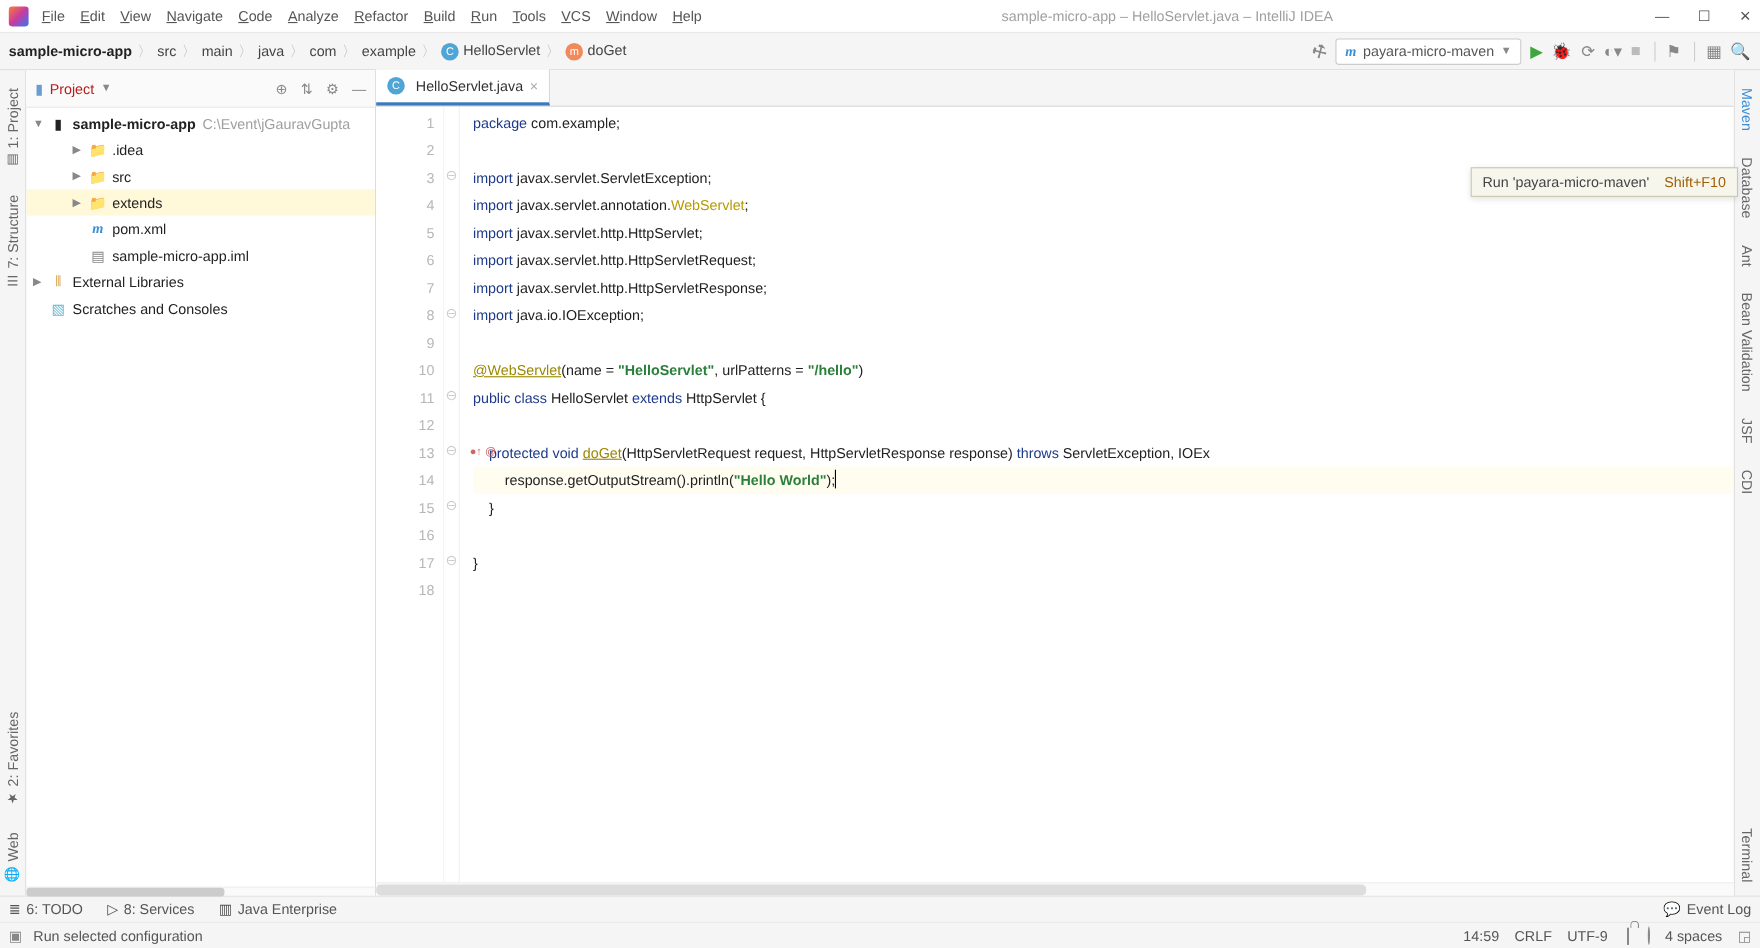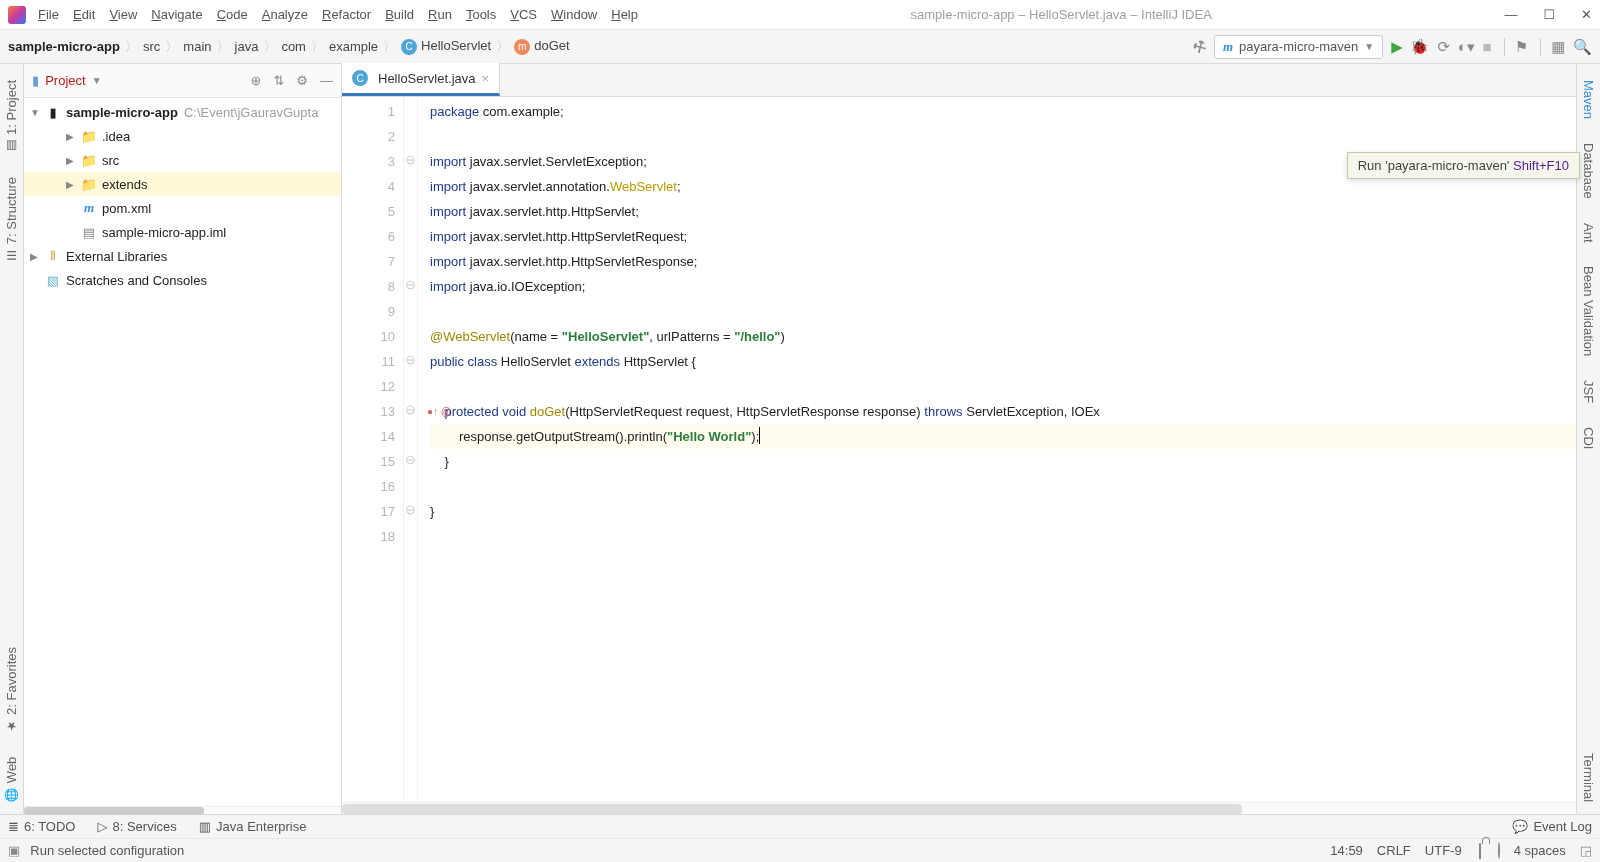--- a/index.html
+++ b/index.html
@@ -65,30 +65,30 @@
 .code-area { flex:1; display:flex; overflow:hidden; font-family:"Consolas","Courier New",monospace; font-size:14px; }
 .gutter { width:62px; text-align:right; color:#b7b7b7; padding:2px 8px 0 0; background:#fff; border-right:1px solid #f0f0f0; line-height:25px; user-select:none; }
 .gutter .gline { height:25px; position:relative; }
 .gutter .gline .gmark { position:absolute; right:-56px; font-size:10px; color:#c66; }
 .fold-col { width:14px; border-right:1px solid #f0f0f0; background:#fff; line-height:25px; color:#ccc; font-size:9px; text-align:center; }
 .fold-col div { height:25px; }
 .code { flex:1; padding:2px 0 0 12px; line-height:25px; white-space:pre; overflow:hidden; color:#222; }
 .code .line { height:25px; }
 .code .line.current { background:#fffdf0; }
 .kw { color:#1e3a8a; font-weight:normal; }
-.ann { color:#9c8800; }
+.ann { color:#9c8800;text-decoration:underline; }
 .str { color:#2a7f3a; font-weight:bold; }
 .cls { color:#b79a00;text-align:right; }
 .caret { display:inline-block; width:1px; height:17px; background:#000; vertical-align:text-bottom; animation:blink 1s steps(1) infinite; }
 @keyframes blink { 50% { opacity:0; } }
 .hscroll { height:12px; background:#fafafa; border-top:1px solid #eee; position:relative; }
 .hscroll .thumb { position:absolute; left:0; width:900px; height:10px; top:1px; background:#ddd; border-radius:4px; }
 
 .tooltip { position:absolute; top:88px; right:20px; background:#f6f6ed; border:1px solid #c8c8b0; padding:5px 10px; color:#444; font-size:13px; box-shadow:0 2px 6px rgba(0,0,0,.12); }
-.tooltip .shortcut { color:#4c1d95; }
+.tooltip .shortcut { color:#a16207; margin-left:10px; }
 
 .bottom-tools { height:24px; display:flex; align-items:center; background:#f5f5f5; border-top:1px solid #d9d9d9; padding:0 8px; font-size:12px; color:#555; gap:22px; }
 .bottom-tools .bt { display:flex; align-items:center; gap:5px; cursor:pointer; }
 .bottom-tools .spacer { flex:1; }
 
 .statusbar { height:24px; display:flex; align-items:center; background:#f5f5f5; border-top:1px solid #e8e8e8; padding:0 8px; font-size:12px; color:#555; }
 .statusbar .sright { margin-left:auto; display:flex; gap:14px; align-items:center; }
 .lock-ico { width:12px; height:12px; border:1px solid #888; border-radius:2px 2px 0 0; border-top:none; position:relative; margin:0 3px; }
 .lock-ico::before { content:""; position:absolute; top:-6px; left:2px; width:6px; height:6px; border:1px solid #888; border-bottom:none; border-radius:4px 4px 0 0; }
 .face-ico { width:14px; height:14px; border:1px solid #888; border-radius:50%; position:relative; }

